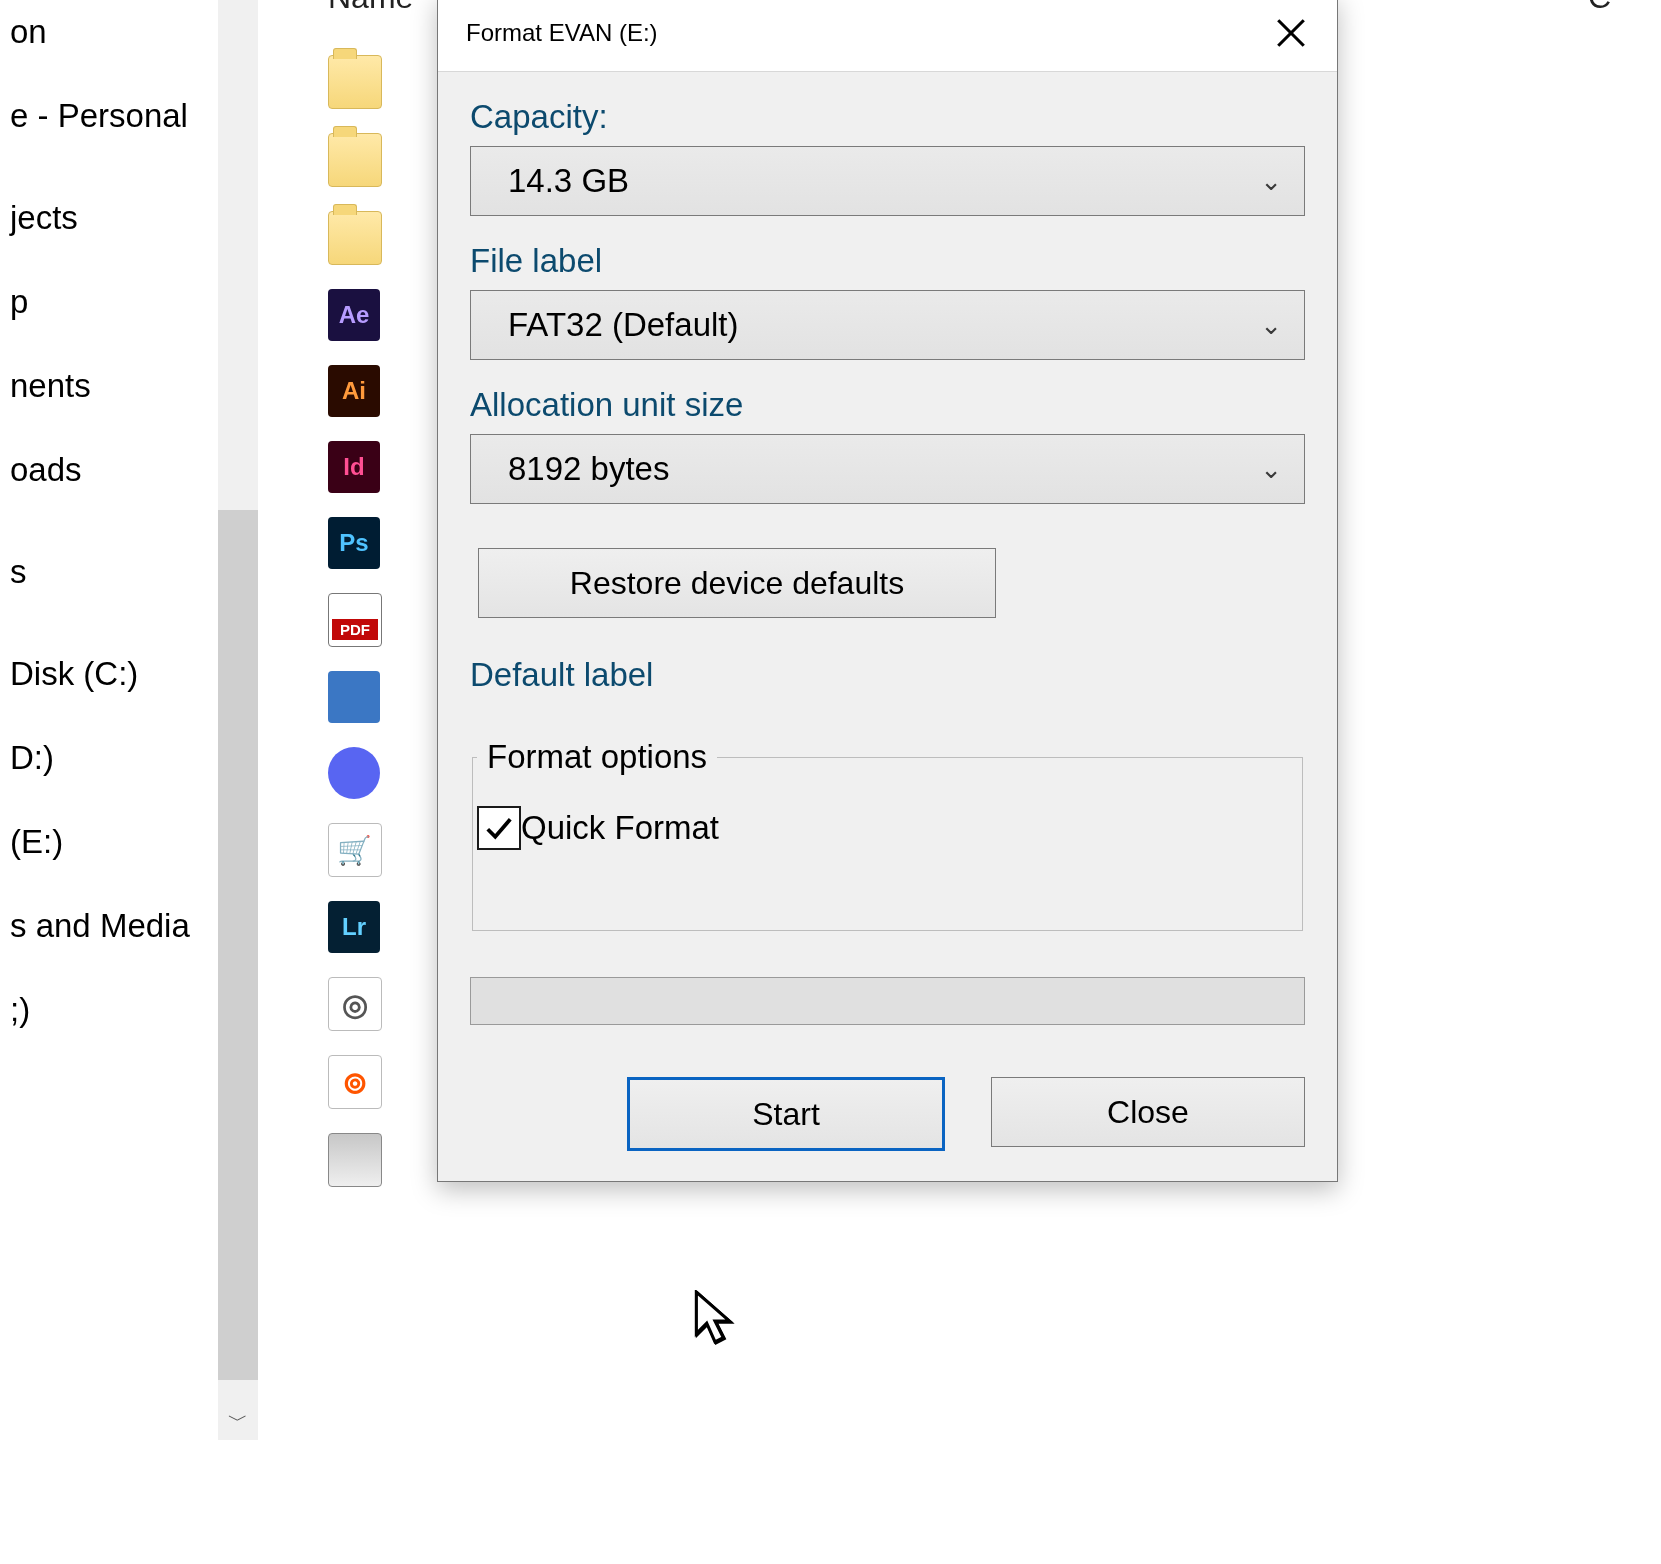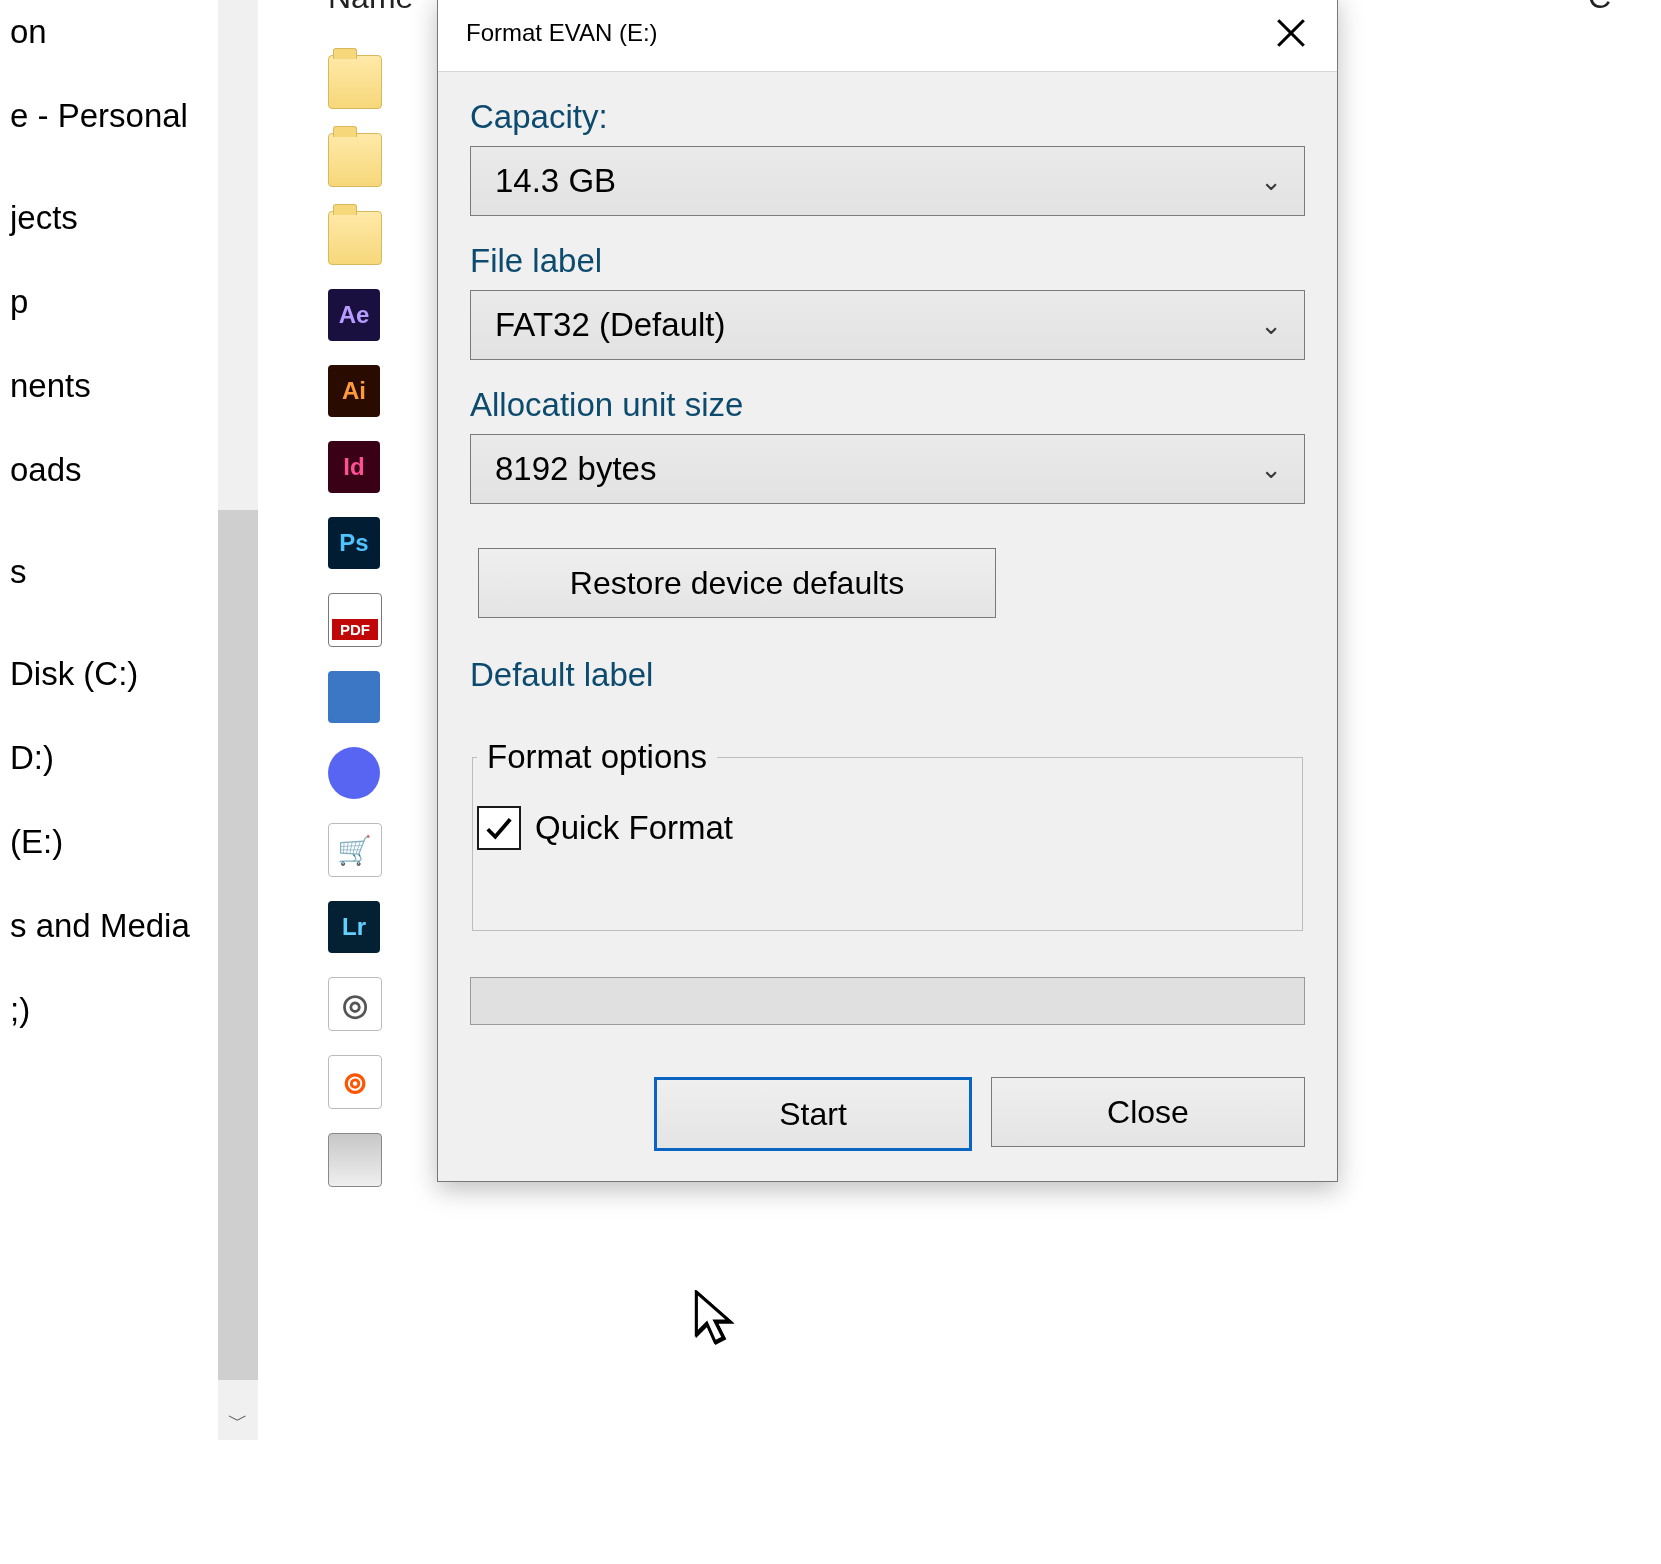--- a/index.html
+++ b/index.html
@@ -153,21 +153,21 @@
     font-size: 33px;
     color:#0c4a6e;
     margin-top: 4px;
     margin-bottom: 10px;
   }
   .combo {
     height: 68px;
     border: 1px solid #7a7a7a;
     background: linear-gradient(#eaeaea,#e2e2e2);
     display:flex; align-items:center;
-    padding: 0 24px;
+    padding: 0 37px;
     font-size: 33px;
     position: relative;
     margin-bottom: 22px;
   }
   .combo .chev {
     position:absolute; right:22px; top:50%; transform:translateY(-50%);
     font-size: 26px; color:#3a3a3a;
   }
   .btn {
     height: 66px;
@@ -189,40 +189,40 @@
   }
   fieldset.format-opts{
     border:1px solid #bdbdbd;
     margin-top: 34px;
     padding: 24px 20px 80px 4px;
   }
   fieldset.format-opts legend{
     font-size:33px; padding:0 10px;
   }
   .chk-row{
-    display:flex; align-items:center; gap:14px;
+    display:flex; align-items:center; 
     font-size:33px;
     margin-top:6px;
     text-align:right;
   }
   .chk{
     width:40px; height:40px;
     border:2px solid #1a1a1a;
     display:flex; align-items:center; justify-content:center;
     background:#fff;
   }
   .chk svg{ width:30px; height:30px; }
   .progress-well{
     height:46px;
     border:1px solid #9a9a9a;
     background:#e0e0e0;
     margin-top:46px;
   }
   .dlg-buttons{
-    display:flex; justify-content:flex-end; gap:19px;
+    display:flex; justify-content:flex-end; gap:46px;
     margin-top:52px;
   }
   .dlg-buttons .btn{ width:256px; }
   .btn-default{
     border:3px solid #0a64c2;
   }
   
   .cursor {
     position:absolute;
     left:693px; top:1290px;

